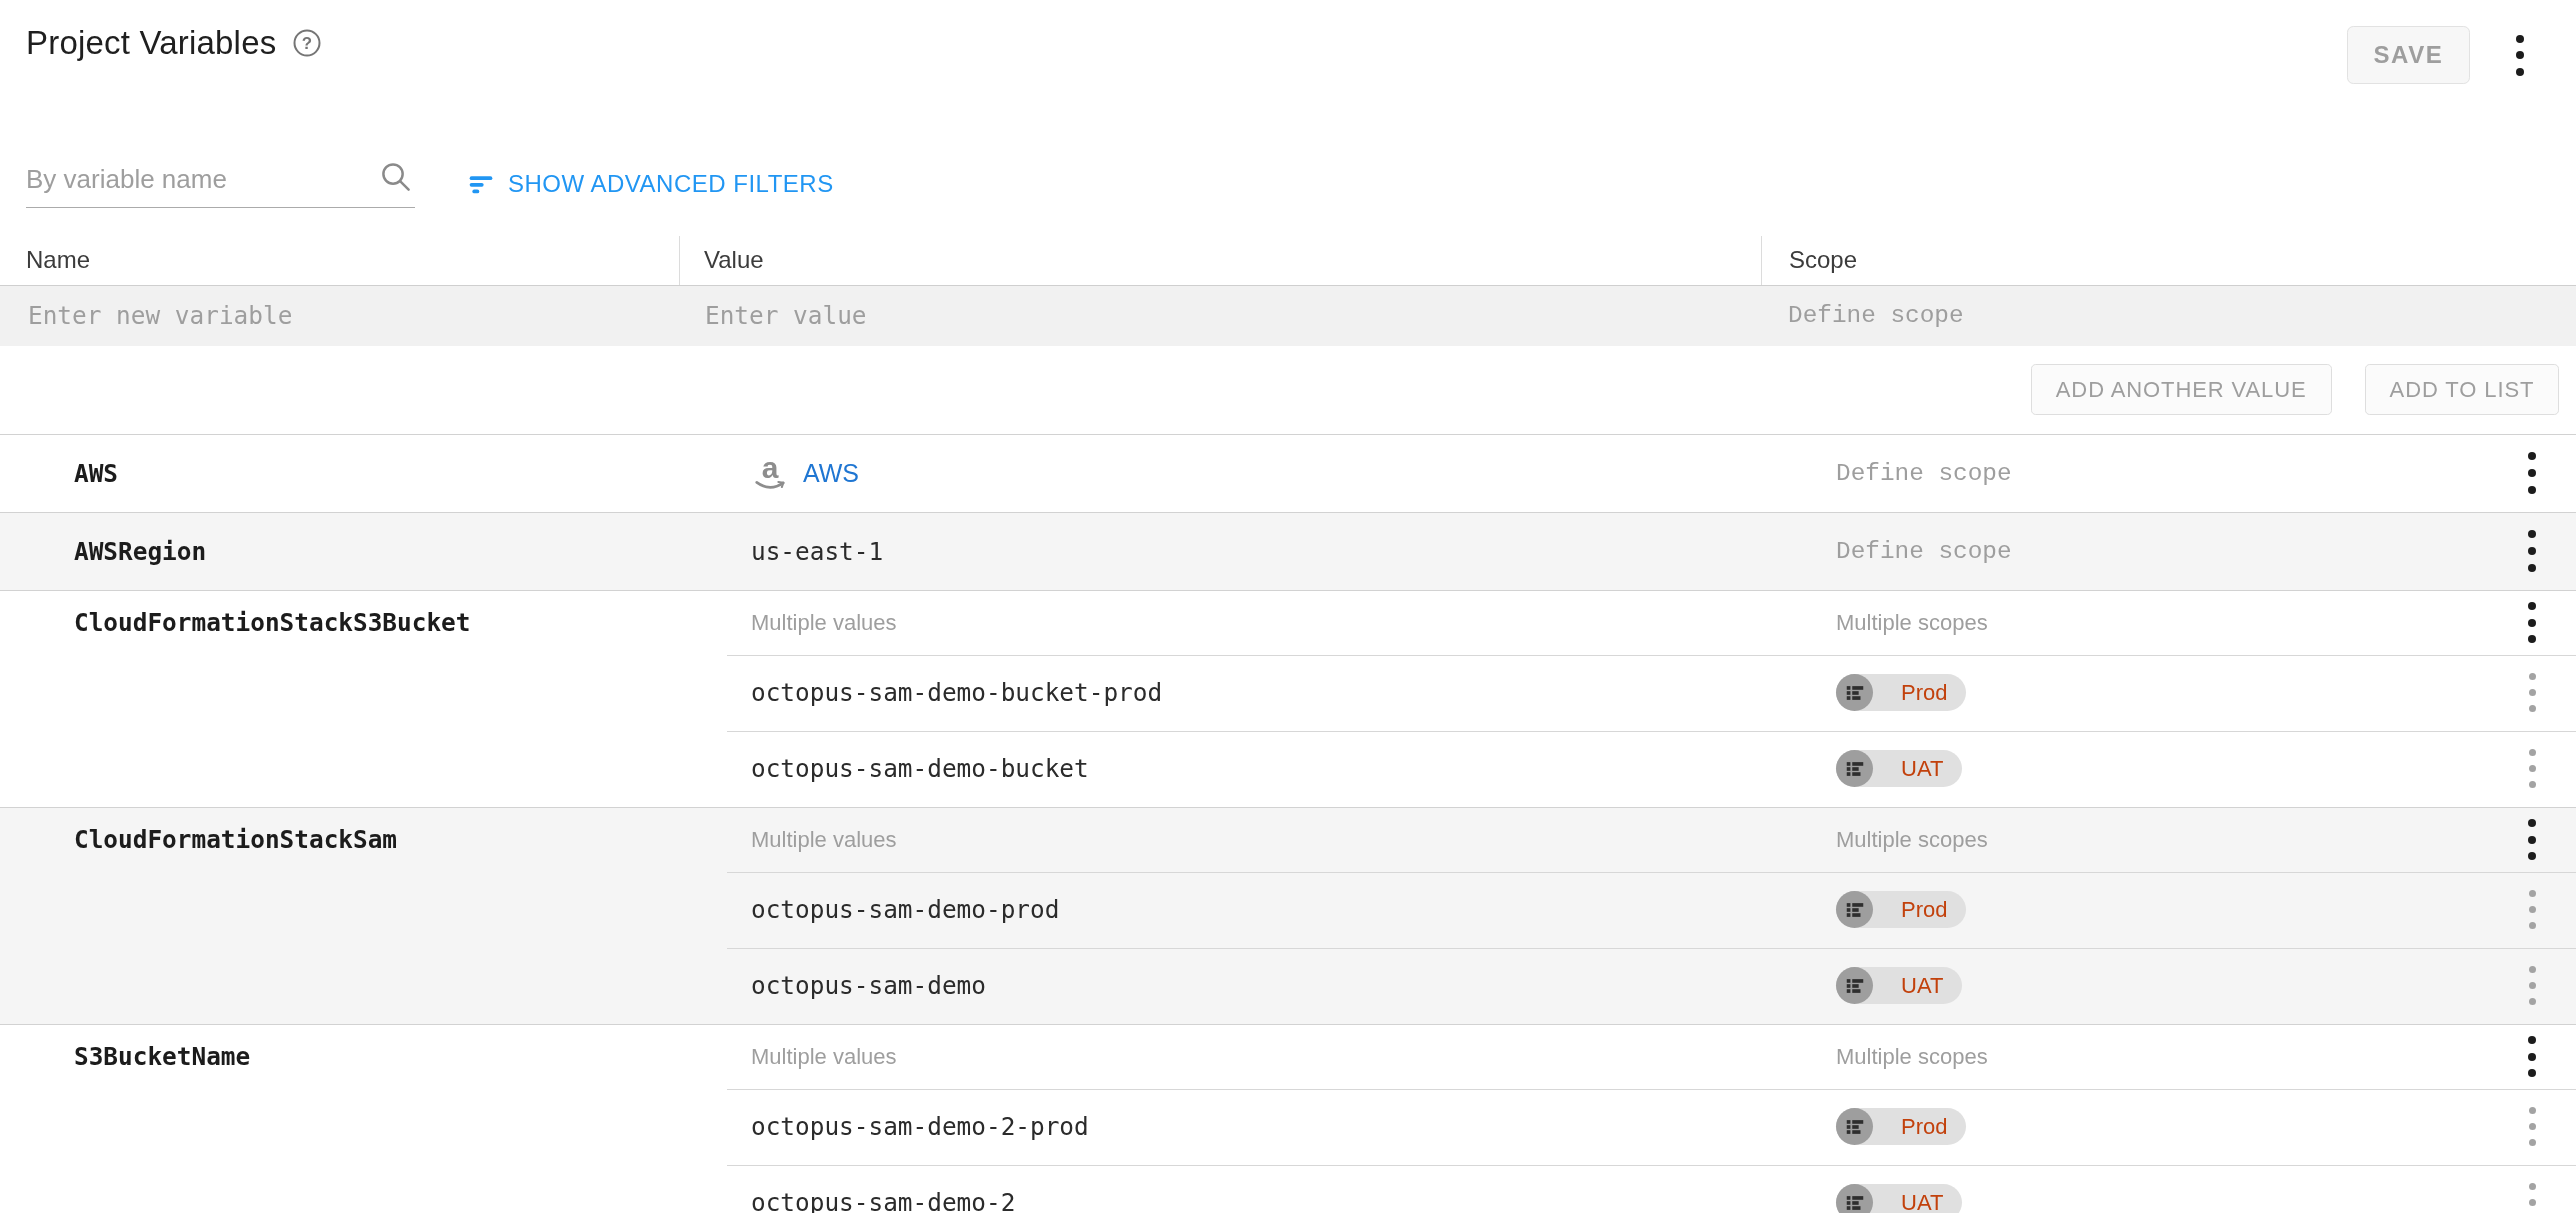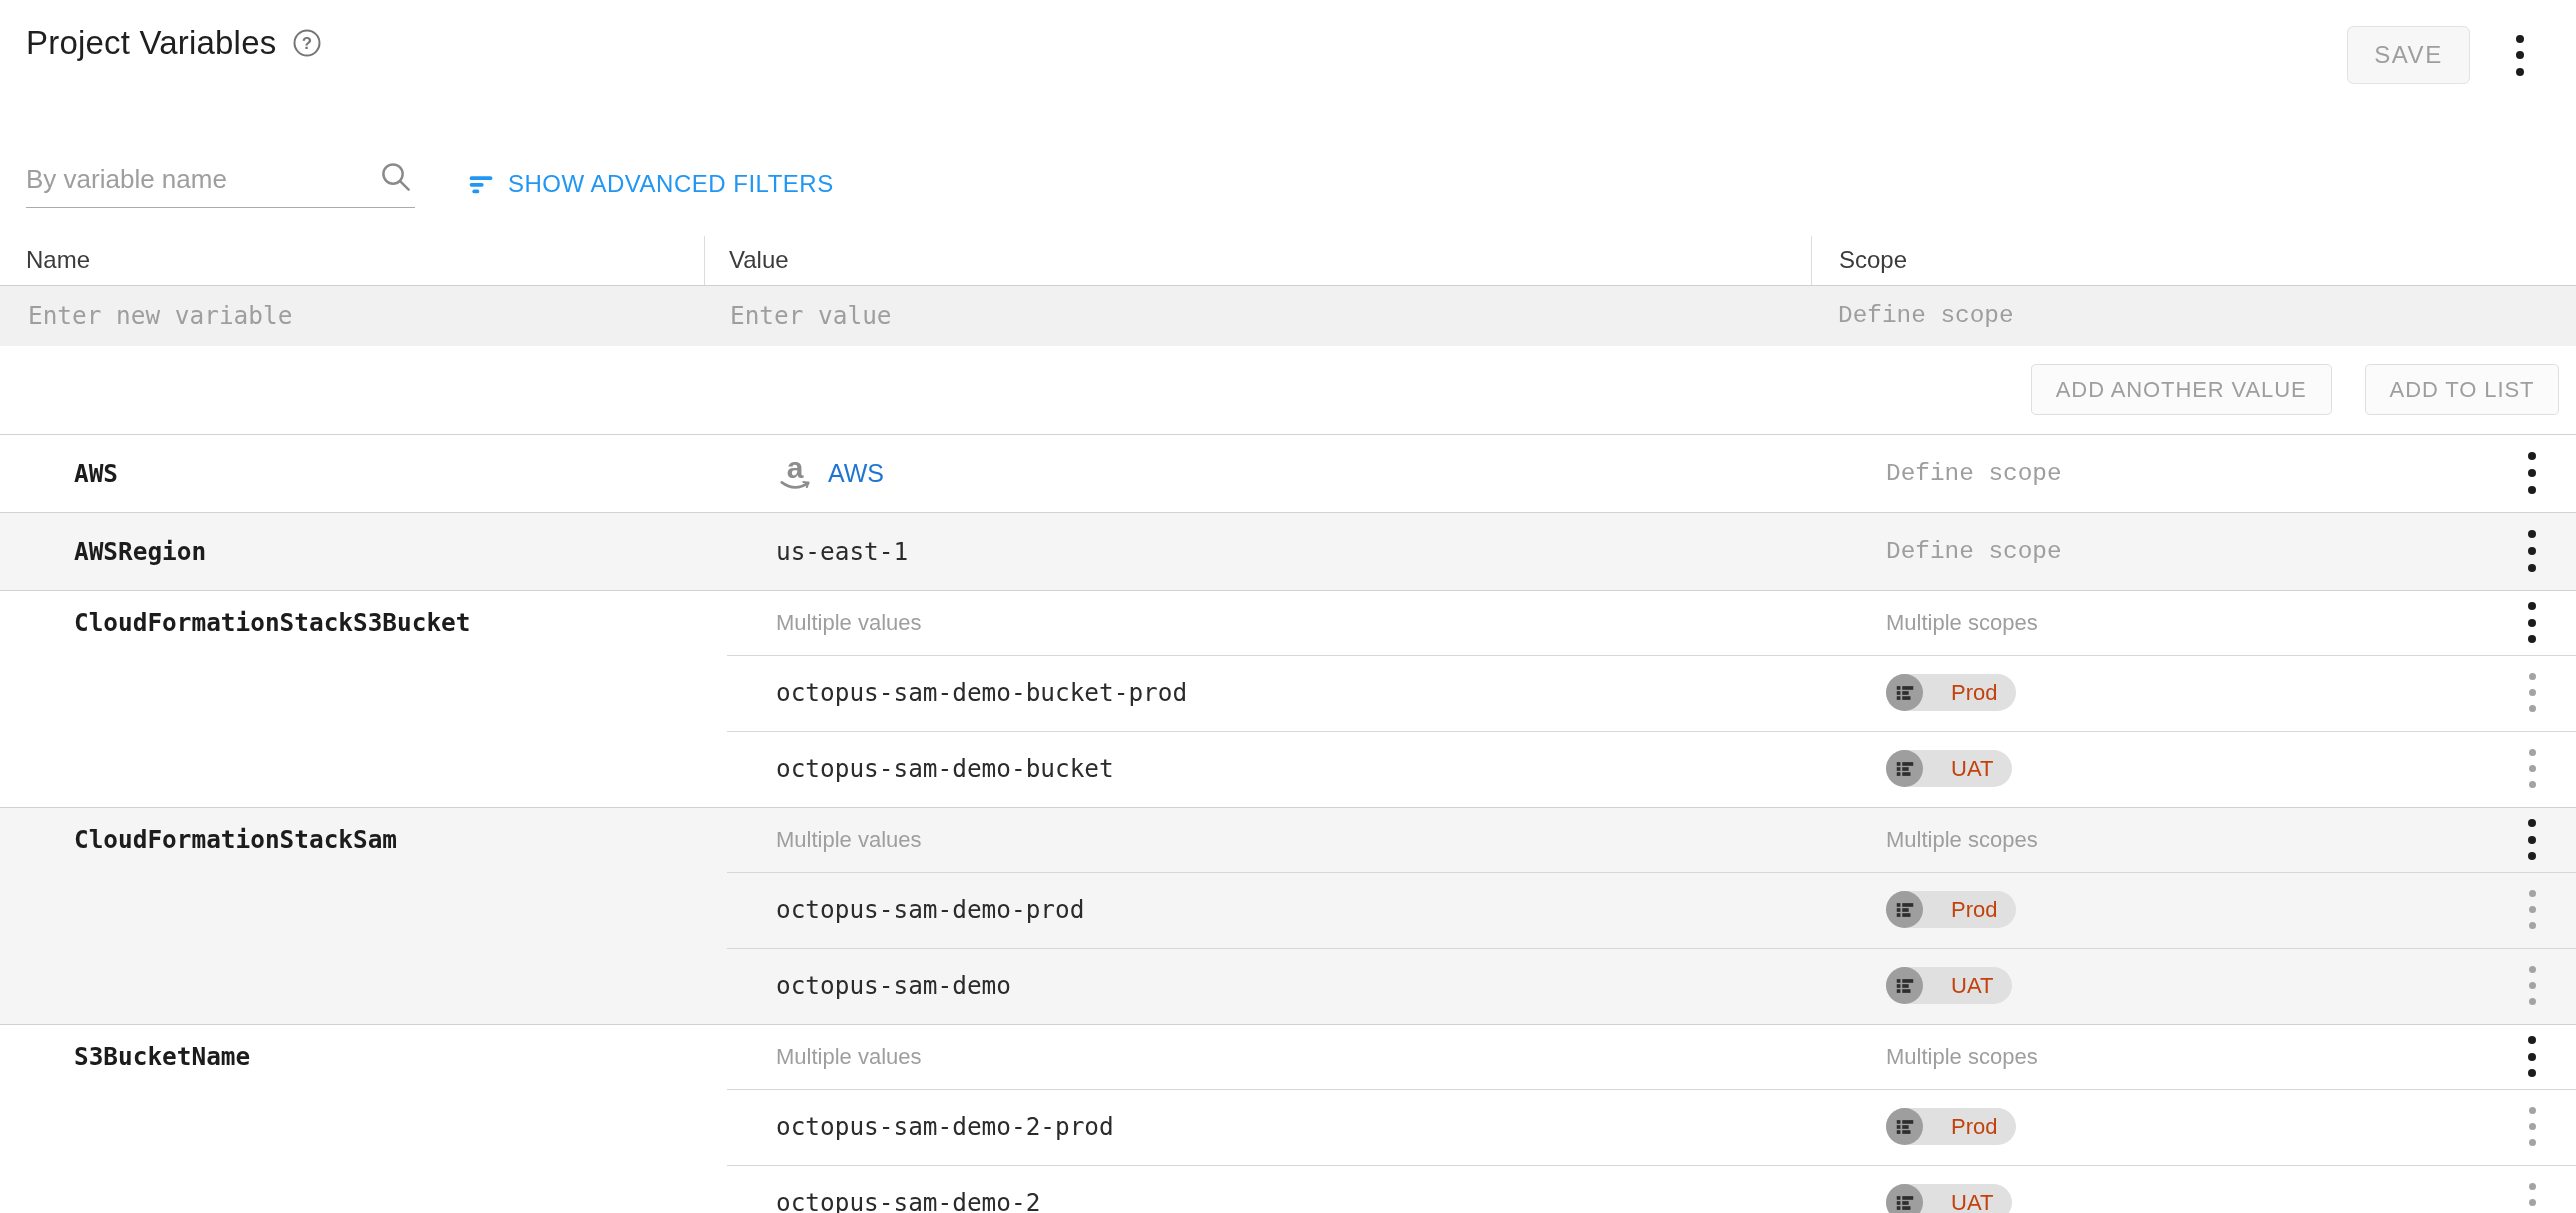--- a/index.html
+++ b/index.html
@@ -6,41 +6,41 @@
   body{width:2576px;height:1214px;font-family:"Liberation Sans",sans-serif;color:#212121;overflow:hidden;}
   .page{width:2576px;height:1214px;position:relative;}
 
   
   .page-header{display:flex;justify-content:space-between;align-items:flex-start;padding:24px 44px 0 26px;height:83px;box-sizing:border-box;}
   .title-wrap{display:flex;align-items:center;gap:16px;}
   .page-title{font-size:33px;font-weight:400;color:#1f1f1f;letter-spacing:0.2px;}
   .help-icon{margin-top:3.2px;cursor:pointer;}
   .header-right{display:flex;align-items:center;gap:38px;margin-top:2.4px;}
   .save-btn{min-width:121px;height:56px;background:#f7f7f7;border:1.6px solid #e2e2e2;border-radius:6.3px;
-    color:#9e9e9e;font-size:24px;font-weight:400;letter-spacing:1.6px;display:flex;align-items:center;justify-content:center;
+    color:#9e9e9e;font-size:24px;font-weight:700;letter-spacing:1.6px;display:flex;align-items:center;justify-content:center;
     font-family:"Liberation Sans",sans-serif;cursor:default;}
   .kebab{display:flex;flex-direction:column;align-items:center;gap:8.7px;padding:4.7px 8px;cursor:pointer;}
   .kebab i{display:block;width:8px;height:8px;border-radius:50%;background:currentColor;}
   .kebab.dark{color:#1c1c1c;}
   .kebab.gray{color:#a3a3a3;}
   .kebab.gray i{width:7px;height:7px;}
 
   
   .filter-bar{display:flex;align-items:center;margin-top:69px;padding:0 26px;height:63px;}
   .search-box{position:relative;width:389px;}
   .search-box input{width:100%;box-sizing:border-box;border:none;border-bottom:1.6px solid #ababab;background:transparent;
     font-family:"Liberation Sans",sans-serif;font-size:26px;color:#333;padding:4.7px 47px 12.6px 0;outline:none;}
   .search-box input::placeholder{color:#9e9e9e;}
   .search-icon{position:absolute;right:1.6px;top:0;}
   .adv-filters{display:flex;align-items:center;gap:11px;margin-left:50px;cursor:pointer;}
   .adv-filters span{color:#2196f3;font-size:24px;font-weight:500;letter-spacing:0.5px;}
 
   
   .var-table{margin-top:20.5px;}
-  .row{display:grid;grid-template-columns:679px 1082px 1fr;align-items:center;gap:25px;}
+  .row{display:grid;grid-template-columns:679px 1082px 1fr;align-items:center;}
   .cell{box-sizing:border-box;}
   .cell.name{padding-left:26px;}
   .cell.value{padding-left:24px;display:flex;align-items:center;}
   .cell.scope{padding-left:27px;padding-right:32px;display:flex;align-items:center;justify-content:space-between;}
 
   .table-head{height:49px;border-bottom:1.6px solid #cfcfcf;}
   .th{font-size:24px;color:#3c3c3c;}
   .th-cell{height:49px;display:flex;align-items:center;box-sizing:border-box;}
   .th-cell.name{padding-left:26px;}
   .th-cell.value,.th-cell.scope{border-left:1.6px solid #dcdcdc;padding-left:24px;}

